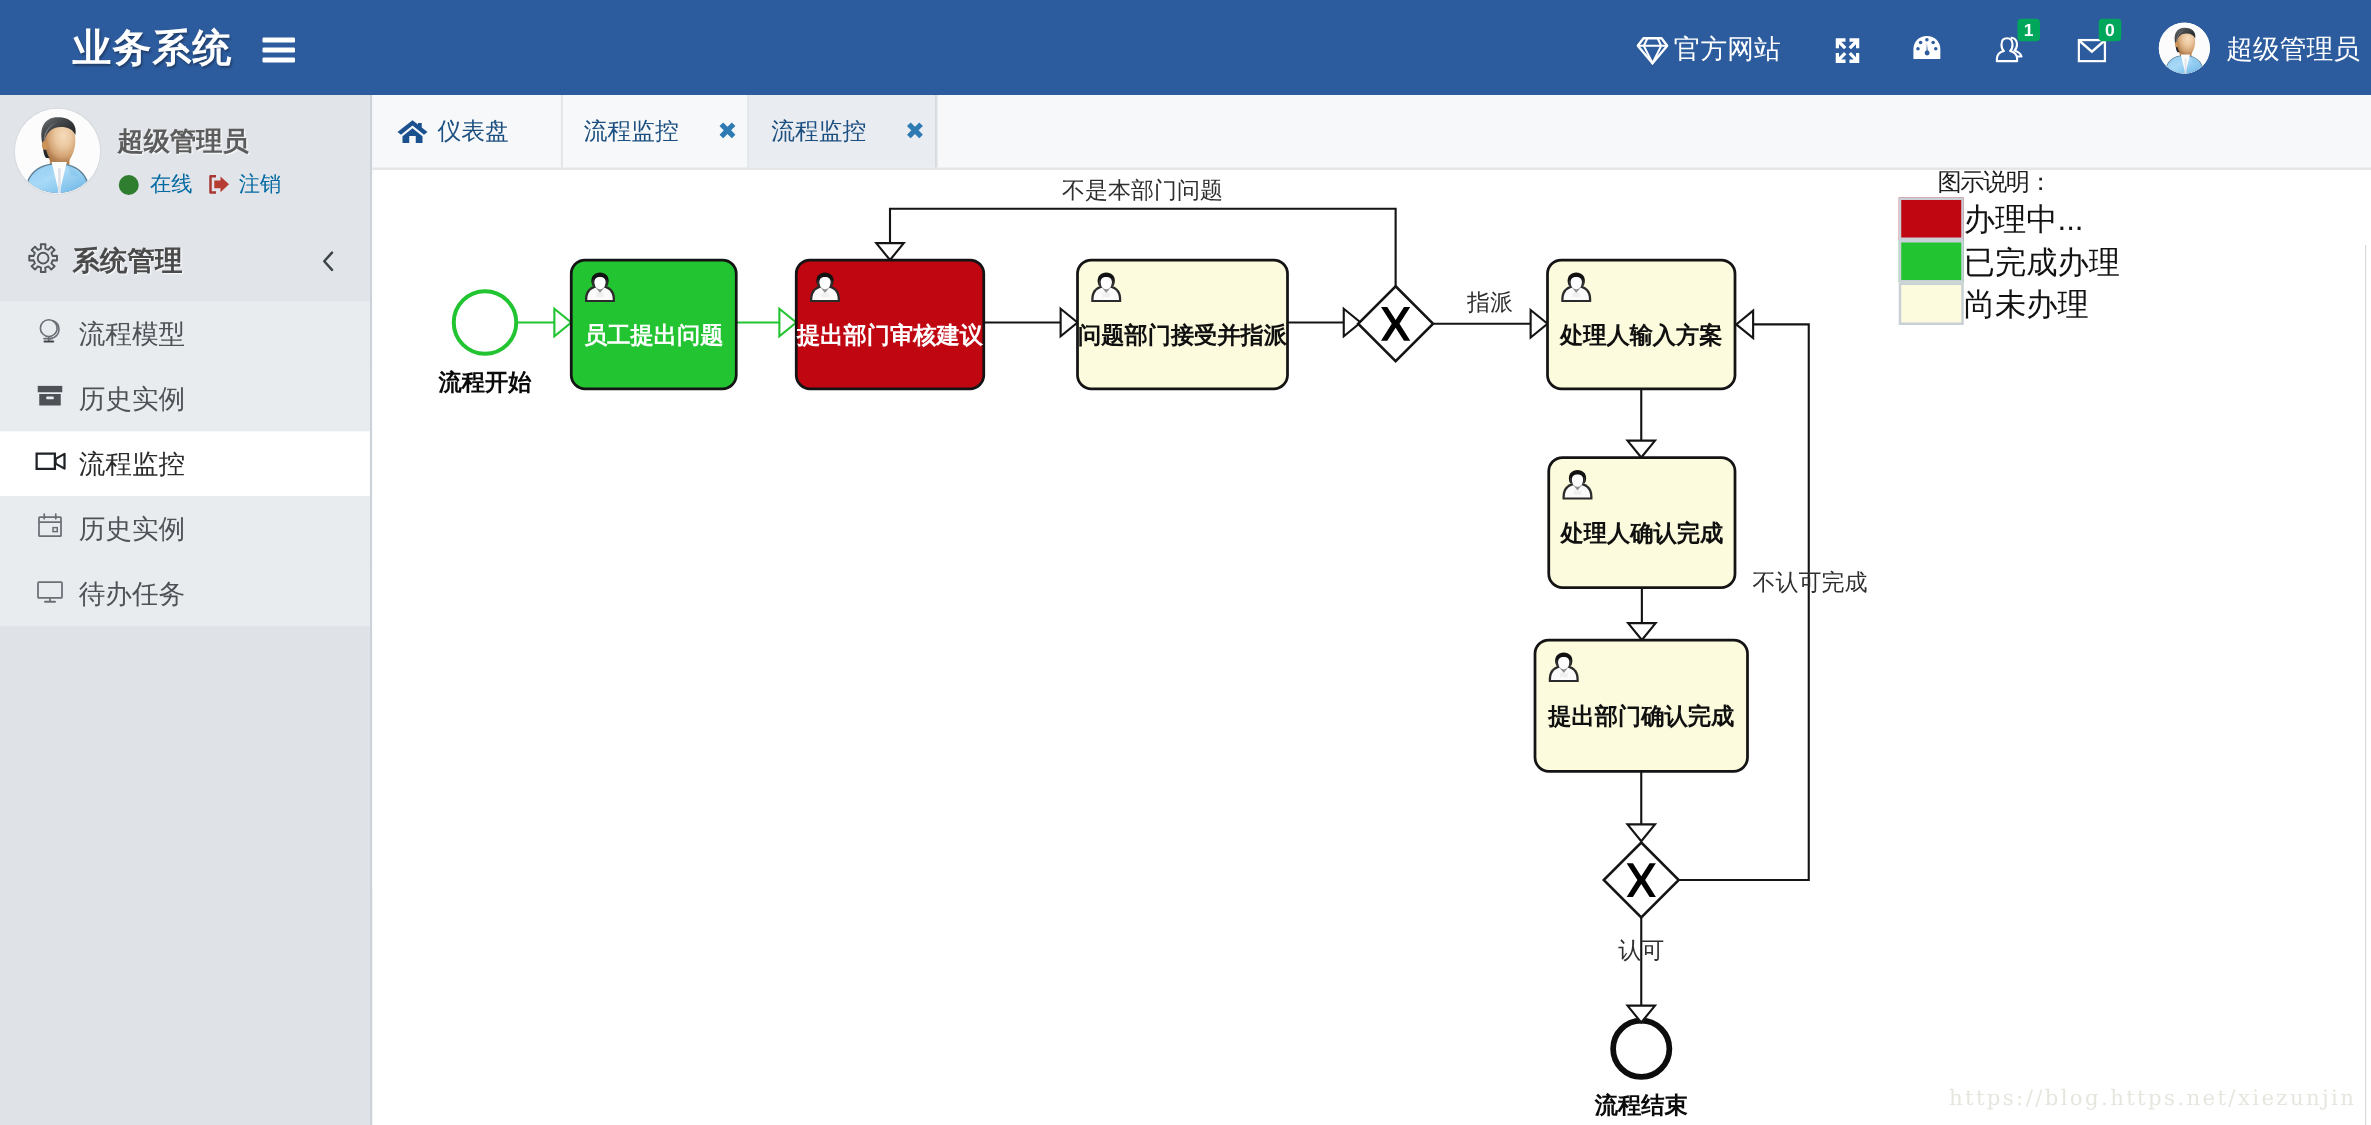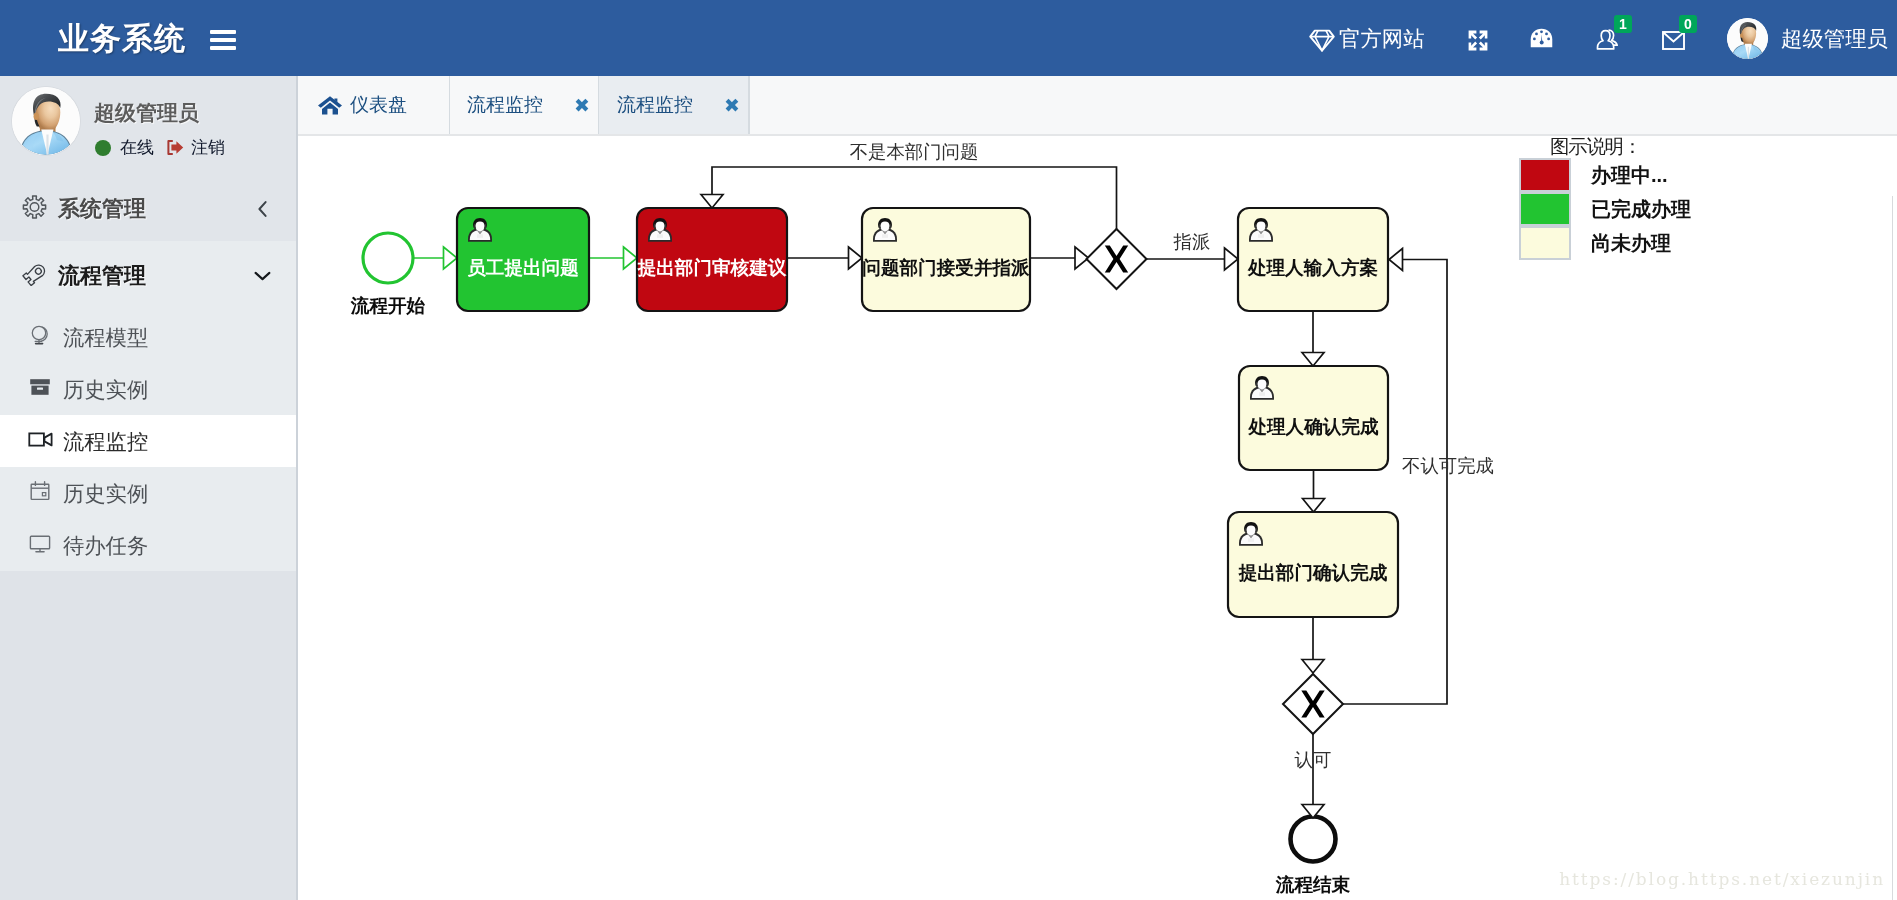--- a/index.html
+++ b/index.html
@@ -21,21 +21,21 @@
     font-size:14px;font-weight:bold;line-height:18px;text-align:center;border-radius:3px;}
   .hdr-avatar{width:41px;height:41px;border-radius:50%;overflow:hidden;background:#fff;}
 
   
   .side{position:absolute;left:0;top:76px;width:296px;height:824px;background:#dfe3e8;}
   .side-prof{position:absolute;left:0;top:0;width:296px;height:100px;background:#e1e5ea;}
   .side-prof-av{position:absolute;left:12px;top:11px;width:68px;height:68px;border-radius:50%;
     overflow:hidden;background:#fff;box-shadow:0 0 0 1px rgba(0,0,0,.04);}
   .side-prof-name{position:absolute;left:94px;top:23px;font-size:21px;font-weight:bold;color:#5c5c5c;
     text-shadow:1px 1px 1px rgba(255,255,255,.85);}
-  .side-prof-row{position:absolute;left:95px;top:60px;display:flex;align-items:center;font-size:17px;color:#0f172a;}
+  .side-prof-row{position:absolute;left:95px;top:60px;display:flex;align-items:center;font-size:17px;color:#0369a1;}
   .dot-online{width:16px;height:16px;border-radius:50%;background:#2f7d2f;display:inline-block;}
   .side-group{position:relative;width:296px;height:65px;background:#e1e5ea;cursor:pointer;text-align:center;}
   .side-group.sg2{background:#e8ecef;height:70px;}
   .side-group-ico{position:absolute;left:22px;top:50%;transform:translateY(-50%);}
   .side-group-lbl{position:absolute;left:58px;top:50%;transform:translateY(-50%);font-size:22px;
     font-weight:bold;color:#4a4a4a;text-shadow:1px 1px 1px rgba(255,255,255,.85);}
   .side-group.sg2 .side-group-lbl{color:#1c1c1c;}
   .side-chev{position:absolute;right:28px;top:50%;transform:translateY(-50%);display:flex;}
   .side-item{position:relative;width:296px;height:52px;background:#e8ecef;cursor:pointer;}
   .side-item.active{background:#fff;}
@@ -58,21 +58,21 @@
 
   
   .canvas{position:absolute;left:0;top:60px;width:1599px;height:764px;background:#fff;overflow:hidden;}
   .canvas svg{position:absolute;left:-2px;top:0;}
 
   
   .legend{position:absolute;left:1221px;top:1px;}
   .legend-title{font-size:19.4px;color:#1d1d1d;line-height:18px;height:21px;letter-spacing:-1.2px;margin-left:31px;}
   .legend-row{display:flex;align-items:center;height:34px;}
   .legend-sw{width:52px;height:34px;border:2px solid #c9d0d7;box-sizing:border-box;}
-  .legend-lbl{margin-left:20px;font-size:20px;font-weight:bold;color:#121212;white-space:nowrap;}
+  .legend-lbl{margin-left:0;font-size:25px;font-weight:normal;color:#121212;white-space:nowrap;}
 
   .watermark{position:absolute;right:12px;bottom:11px;font-family:"DejaVu Serif","Liberation Serif",serif;
     font-size:17px;color:#e6e6de;letter-spacing:1.9px;white-space:nowrap;}
   .scroll-track{position:absolute;right:0;top:60px;width:4px;height:764px;background:#fff;border-left:1px solid #d8dadc;}
 </style>
 </head>
 <body>
 
 <div id="app">
 
@@ -261,36 +261,20 @@
             </svg>
         </span>
         <span class="side-group-lbl">系统管理</span>
         <span class="side-chev">
           <svg width="11" height="17" viewBox="0 0 11 17">
               <path d="M8.6 1.6 L2.4 8.5 L8.6 15.4" fill="none" stroke="#3c4349" stroke-width="2" stroke-linecap="round" stroke-linejoin="round"></path>
             </svg>
         </span>
       </div>
 
-      <div class="side-group sg2">
-        <span class="side-group-ico">
-          <svg width="26" height="24" viewBox="0 0 26 24">
-              <g transform="rotate(-40 13 12)">
-                <path d="M17.6 6.0 A6.0 6.0 0 0 1 17.6 18.0 L7.0 16.6 L7.0 18.4 L2.6 18.4 L2.6 13.6 L6.4 13.6 L6.4 10.4 L2.6 10.4 L2.6 5.6 L7.0 5.6 L7.0 7.4 Z" fill="none" stroke="#3a3f45" stroke-width="1.3" stroke-linejoin="round"></path>
-                <circle cx="17.4" cy="12" r="2.9" fill="none" stroke="#3a3f45" stroke-width="1.3"></circle>
-              </g>
-            </svg>
-        </span>
-        <span class="side-group-lbl">流程管理</span>
-        <span class="side-chev" style="right:25px;">
-          <svg width="17" height="11" viewBox="0 0 17 11">
-              <path d="M1.6 2.4 L8.5 8.6 L15.4 2.4" fill="none" stroke="#15191d" stroke-width="2.1" stroke-linecap="round" stroke-linejoin="round"></path>
-            </svg>
-        </span>
-      </div>
 
       <div class="side-item">
         <span class="side-item-ico">
           <svg width="24" height="24" viewBox="0 0 24 24">
               <circle cx="11" cy="10" r="6.7" fill="none" stroke="#6a6f75" stroke-width="1.3"></circle>
               <path d="M14.4 4.2 C17.3 5.4 19.2 7.9 19.2 11 C19.2 14.9 16.2 18 12.3 18.4" fill="none" stroke="#6a6f75" stroke-width="1.3" stroke-linecap="round"></path>
               <path d="M11 16.7 L11 20.6" stroke="#6a6f75" stroke-width="1.3"></path>
               <path d="M7.2 18.4 L13.5 18.4" stroke="#6a6f75" stroke-width="1.3" stroke-linecap="round"></path>
               <path d="M7.6 20.6 L14.6 20.6" stroke="#41454a" stroke-width="1.6" stroke-linecap="round"></path>
             </svg>

